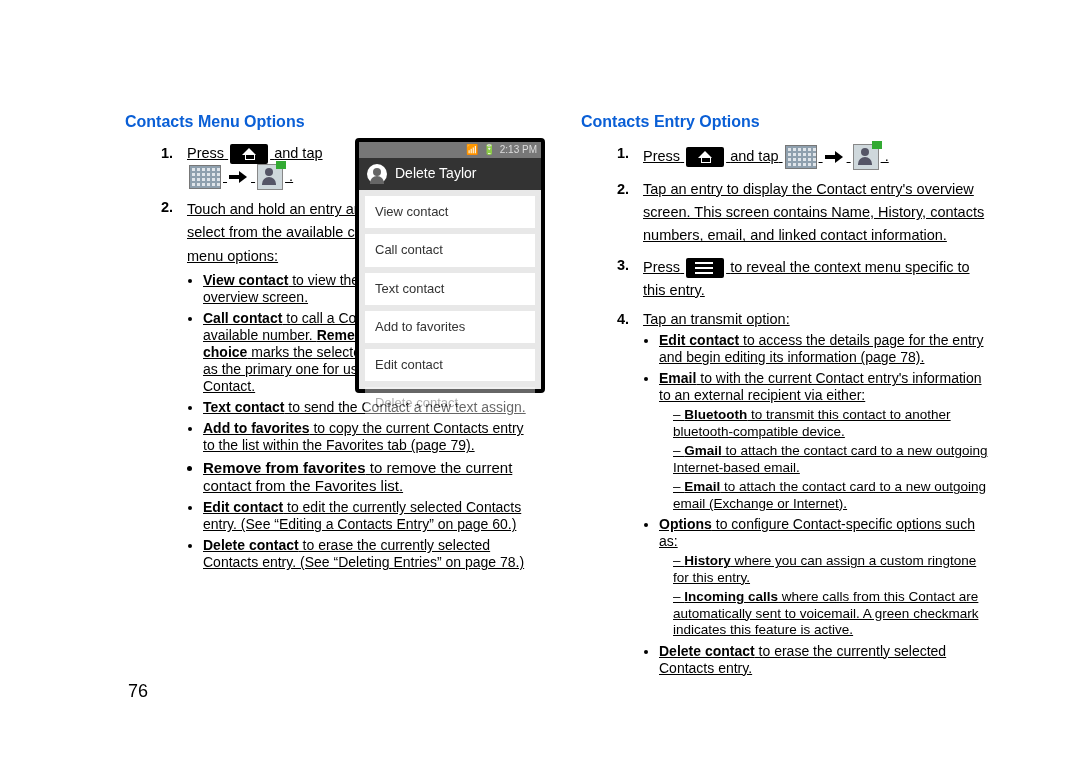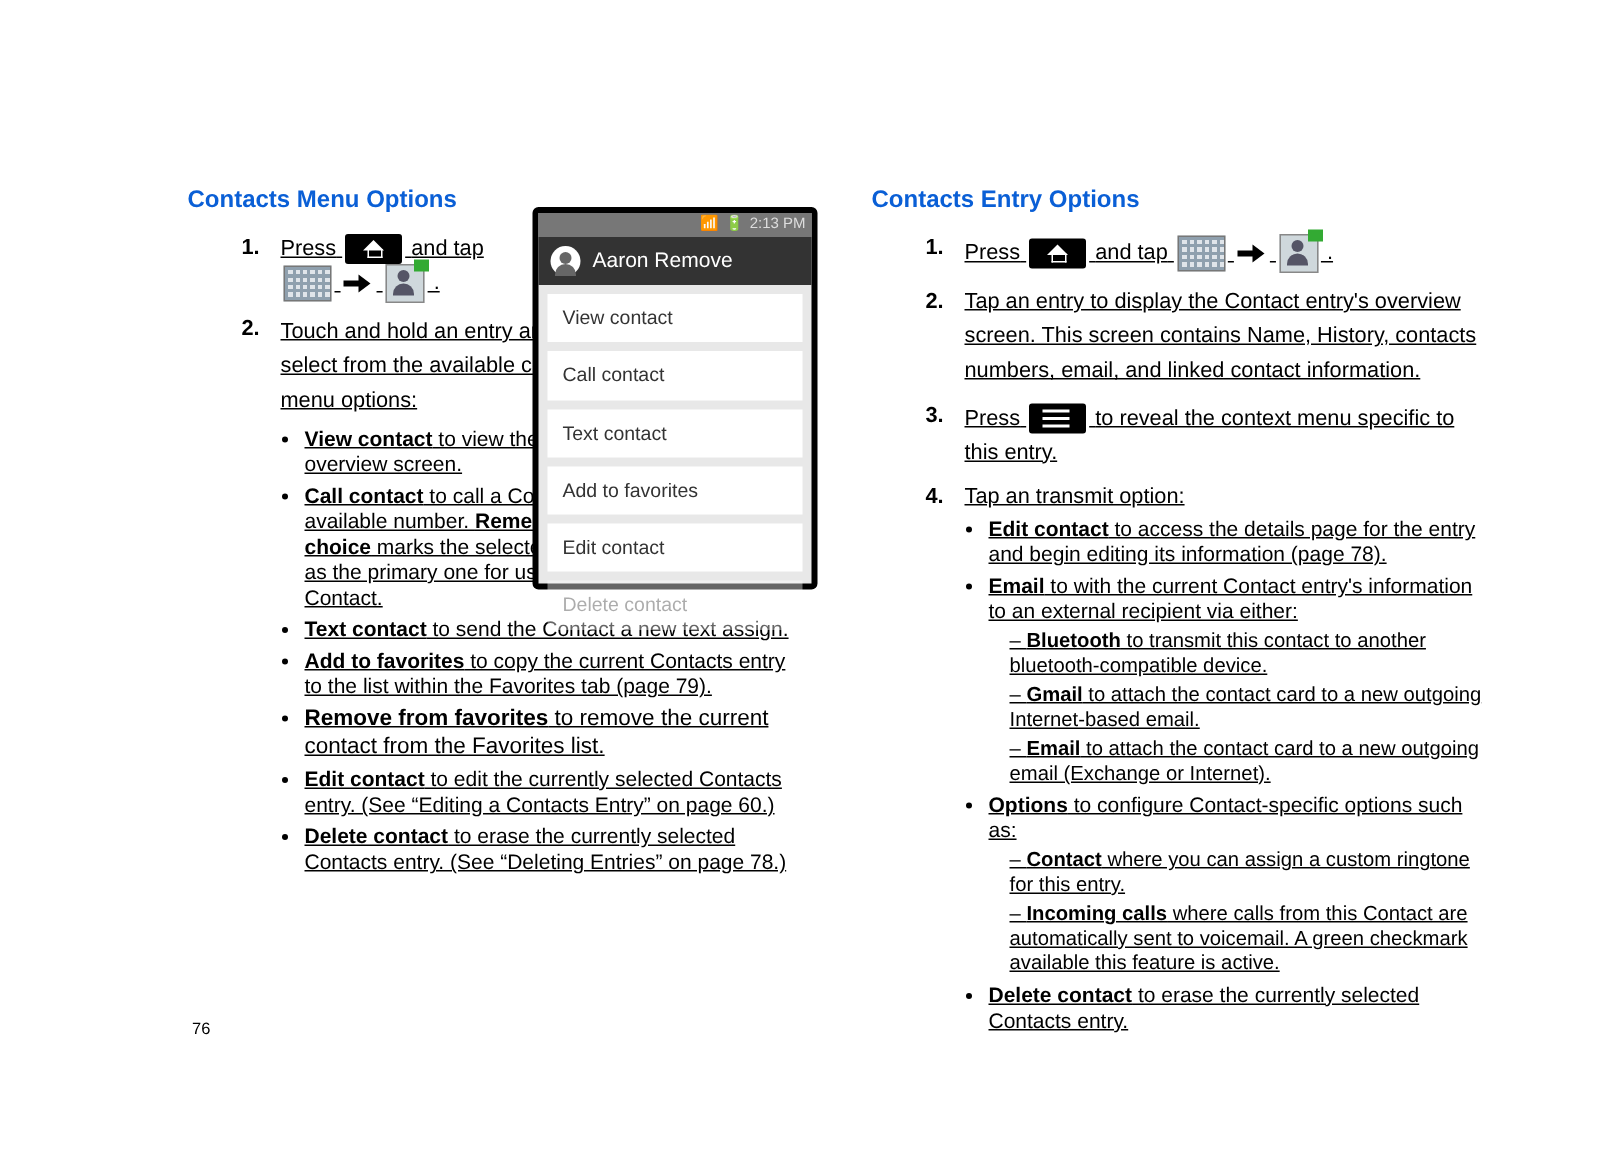--- a/index.html
+++ b/index.html
@@ -22,21 +22,21 @@
     position: absolute;
     top: 108px;
   }
   .col-left  { left: 125px; width: 420px; }
   .col-right { left: 581px; width: 420px; }
 
   .heading {
     color: #0a5fd6;
     font-weight: bold;
     font-size: 16px;
-    margin: 16px 0 6px 0;
+    margin: 4px 0 6px 0;
   }
 
   ol.steps {
     margin: 12px;
     padding: 0;
     list-style: none;
     counter-reset: step;
     text-decoration: underline;
   }
   ol.steps > li {
@@ -158,21 +158,21 @@
     width:20px;height:20px;border-radius:50%;background:#fff;position:relative;flex:none;
   }
   .phone .titlebar .avatar::before{content:"";position:absolute;left:6px;top:4px;width:8px;height:8px;border-radius:50%;background:#666;}
   .phone .titlebar .avatar::after{content:"";position:absolute;left:3px;top:12px;width:14px;height:8px;border-radius:7px 7px 0 0;background:#666;}
   .phone .menu-item{
     background:#fff;padding:8px 10px;margin:6px 6px 0 6px;font-size:13px;color:#333;
   }
   .phone .menu-item.faded{opacity:.4;}
 
   .pagenum {
-    position:absolute; left:128px; top:680px; font-size:11px;
+    position:absolute; left:128px; top:680px; font-size:18px;
   }
 
   
   .beside-phone { width: 220px; }
   .beside-phone-bullets { width: 225px; }
 </style>
 </head>
 <body>
 
 <div class="page">
@@ -208,21 +208,21 @@
     </ol>
 
     <div class="phone">
       <div class="statusbar">
         <span>📶</span>
         <span>🔋</span>
         <span>2:13 PM</span>
       </div>
       <div class="titlebar">
         <span class="avatar"></span>
-        <span>Aaron Remove</span>
+        <span>Delete Taylor</span>
       </div>
       <div class="menu-item">View contact</div>
       <div class="menu-item">Call contact</div>
       <div class="menu-item">Text contact</div>
       <div class="menu-item">Add to favorites</div>
       <div class="menu-item">Edit contact</div>
       <div class="menu-item faded">Delete contact</div>
     </div>
   </div>
 
@@ -250,22 +250,22 @@
           <li><span class="b">Edit contact</span><span> to access the details page for the entry and begin editing its information (page 78).</span></li>
           <li><span class="b">Email</span><span> to with the current Contact entry's information to an external recipient via either:</span>
             <ul class="sub">
               <li><span class="b">Bluetooth</span><span> to transmit this contact to another bluetooth-compatible device.</span></li>
               <li><span class="b">Gmail</span><span> to attach the contact card to a new outgoing Internet-based email.</span></li>
               <li><span class="b">Email</span><span> to attach the contact card to a new outgoing email (Exchange or Internet).</span></li>
             </ul>
           </li>
           <li><span class="b">Options</span><span> to configure Contact-specific options such as:</span>
             <ul class="sub">
-              <li><span class="b">Contact</span><span> where you can assign a custom ringtone for this entry.</span></li>
-              <li><span class="b">Incoming calls</span><span> where calls from this Contact are automatically sent to voicemail. A green checkmark available this feature is active.</span></li>
+              <li><span class="b">History</span><span> where you can assign a custom ringtone for this entry.</span></li>
+              <li><span class="b">Incoming calls</span><span> where calls from this Contact are automatically sent to voicemail. A green checkmark indicates this feature is active.</span></li>
             </ul>
           </li>
           <li><span class="b">Delete contact</span><span> to erase the currently selected Contacts entry.</span></li>
         </ul>
       </li>
     </ol>
   </div>
 
   <div class="pagenum">76</div>
 </div>

